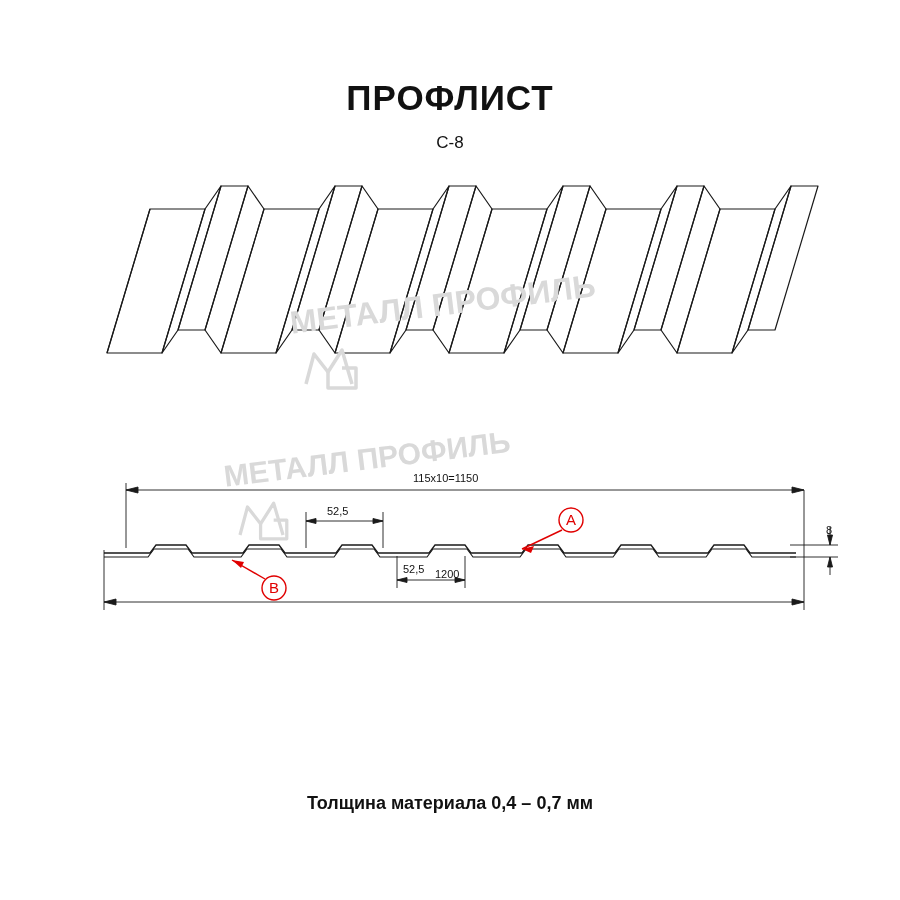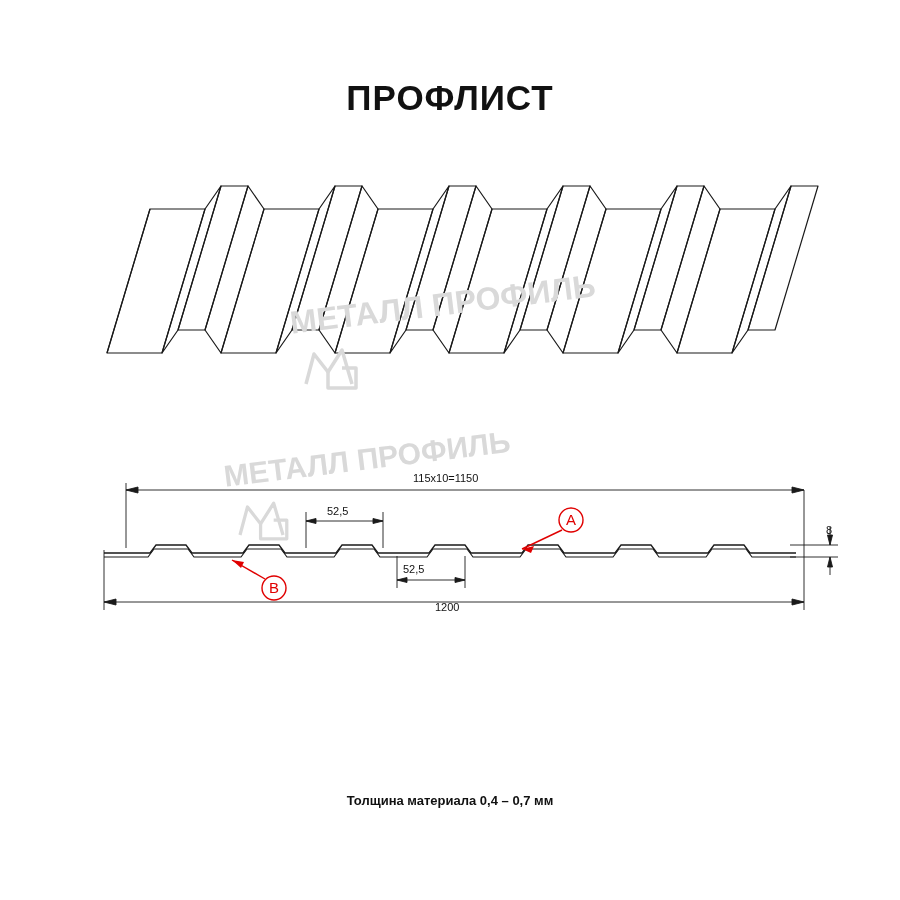--- a/index.html
+++ b/index.html
@@ -37,21 +37,21 @@
     text-align: center;
     font-size: 17px;
     color: #111111;
   }
   .footnote {
     position: absolute;
     top: 793px;
     left: 0;
     width: 900px;
     text-align: center;
-    font-size: 13px;
+    font-size: 18px;
     font-weight: bold;
     color: #111111;
   }
   .drawing {
     position: absolute;
     top: 0;
     left: 0;
   }
   .wm {
     position: absolute;
@@ -91,20 +91,21 @@
     fill: #e00000;
     font-family: "Liberation Sans", sans-serif;
   }
 </style>
 </head>
 <body>
 
 <div id="page">
 
   <div class="title">ПРОФЛИСТ</div>
+  <div class="subtitle">С-8</div>
 
   <svg class="drawing" width="900" height="900" viewBox="0 0 900 900">
     <g fill="none" stroke="#1a1a1a" stroke-width="1.2" stroke-linejoin="round">
 
       <path d="M107 353 L150 209"></path>
 
       <path d="M107 353 L162 353 L205 209 L150 209 Z"></path>
       <path d="M162 353 L178 330 L221 186 L205 209 Z"></path>
       <path d="M178 330 L205 330 L248 186 L221 186 Z"></path>
       <path d="M205 330 L221 353 L264 209 L248 186 Z"></path>
@@ -202,21 +203,21 @@
       <circle cx="274" cy="588" r="12" fill="#ffffff" stroke="#e00000" stroke-width="1.4"></circle>
       <text class="balloon-text" x="274" y="593" text-anchor="middle">B</text>
       <path d="M265 579 L232 560" stroke="#e00000" stroke-width="1.4" fill="none"></path>
       <path d="M232 560 L244 562 L241 568 Z" fill="#e00000" stroke="none"></path>
     </g>
   </svg>
 
   <div class="dim-text" style="left:413px; top:472px;">115x10=1150</div>
   <div class="dim-text" style="left:327px; top:505px;">52,5</div>
   <div class="dim-text" style="left:403px; top:563px;">52,5</div>
-  <div class="dim-text" style="left:435px; top:601px;">1200</div>
+  <div class="dim-text" style="left:435px; top:568px;">1200</div>
   <div class="dim-text" style="left:826px; top:524px;">8</div>
 
   <svg class="wm-logo" style="left:298px; top:338px;" width="78" height="62" viewBox="0 0 78 62">
     <g fill="none" stroke="#d9d9d9" stroke-width="3.5" stroke-linejoin="round">
       <path d="M8 46 L16 16 L30 34 L44 12 L54 46"></path>
       <path d="M30 34 L30 50 L58 50 L58 30 L44 30"></path>
     </g>
   </svg>
   <div class="wm wm-1">МЕТАЛЛ ПРОФИЛЬ</div>
 

